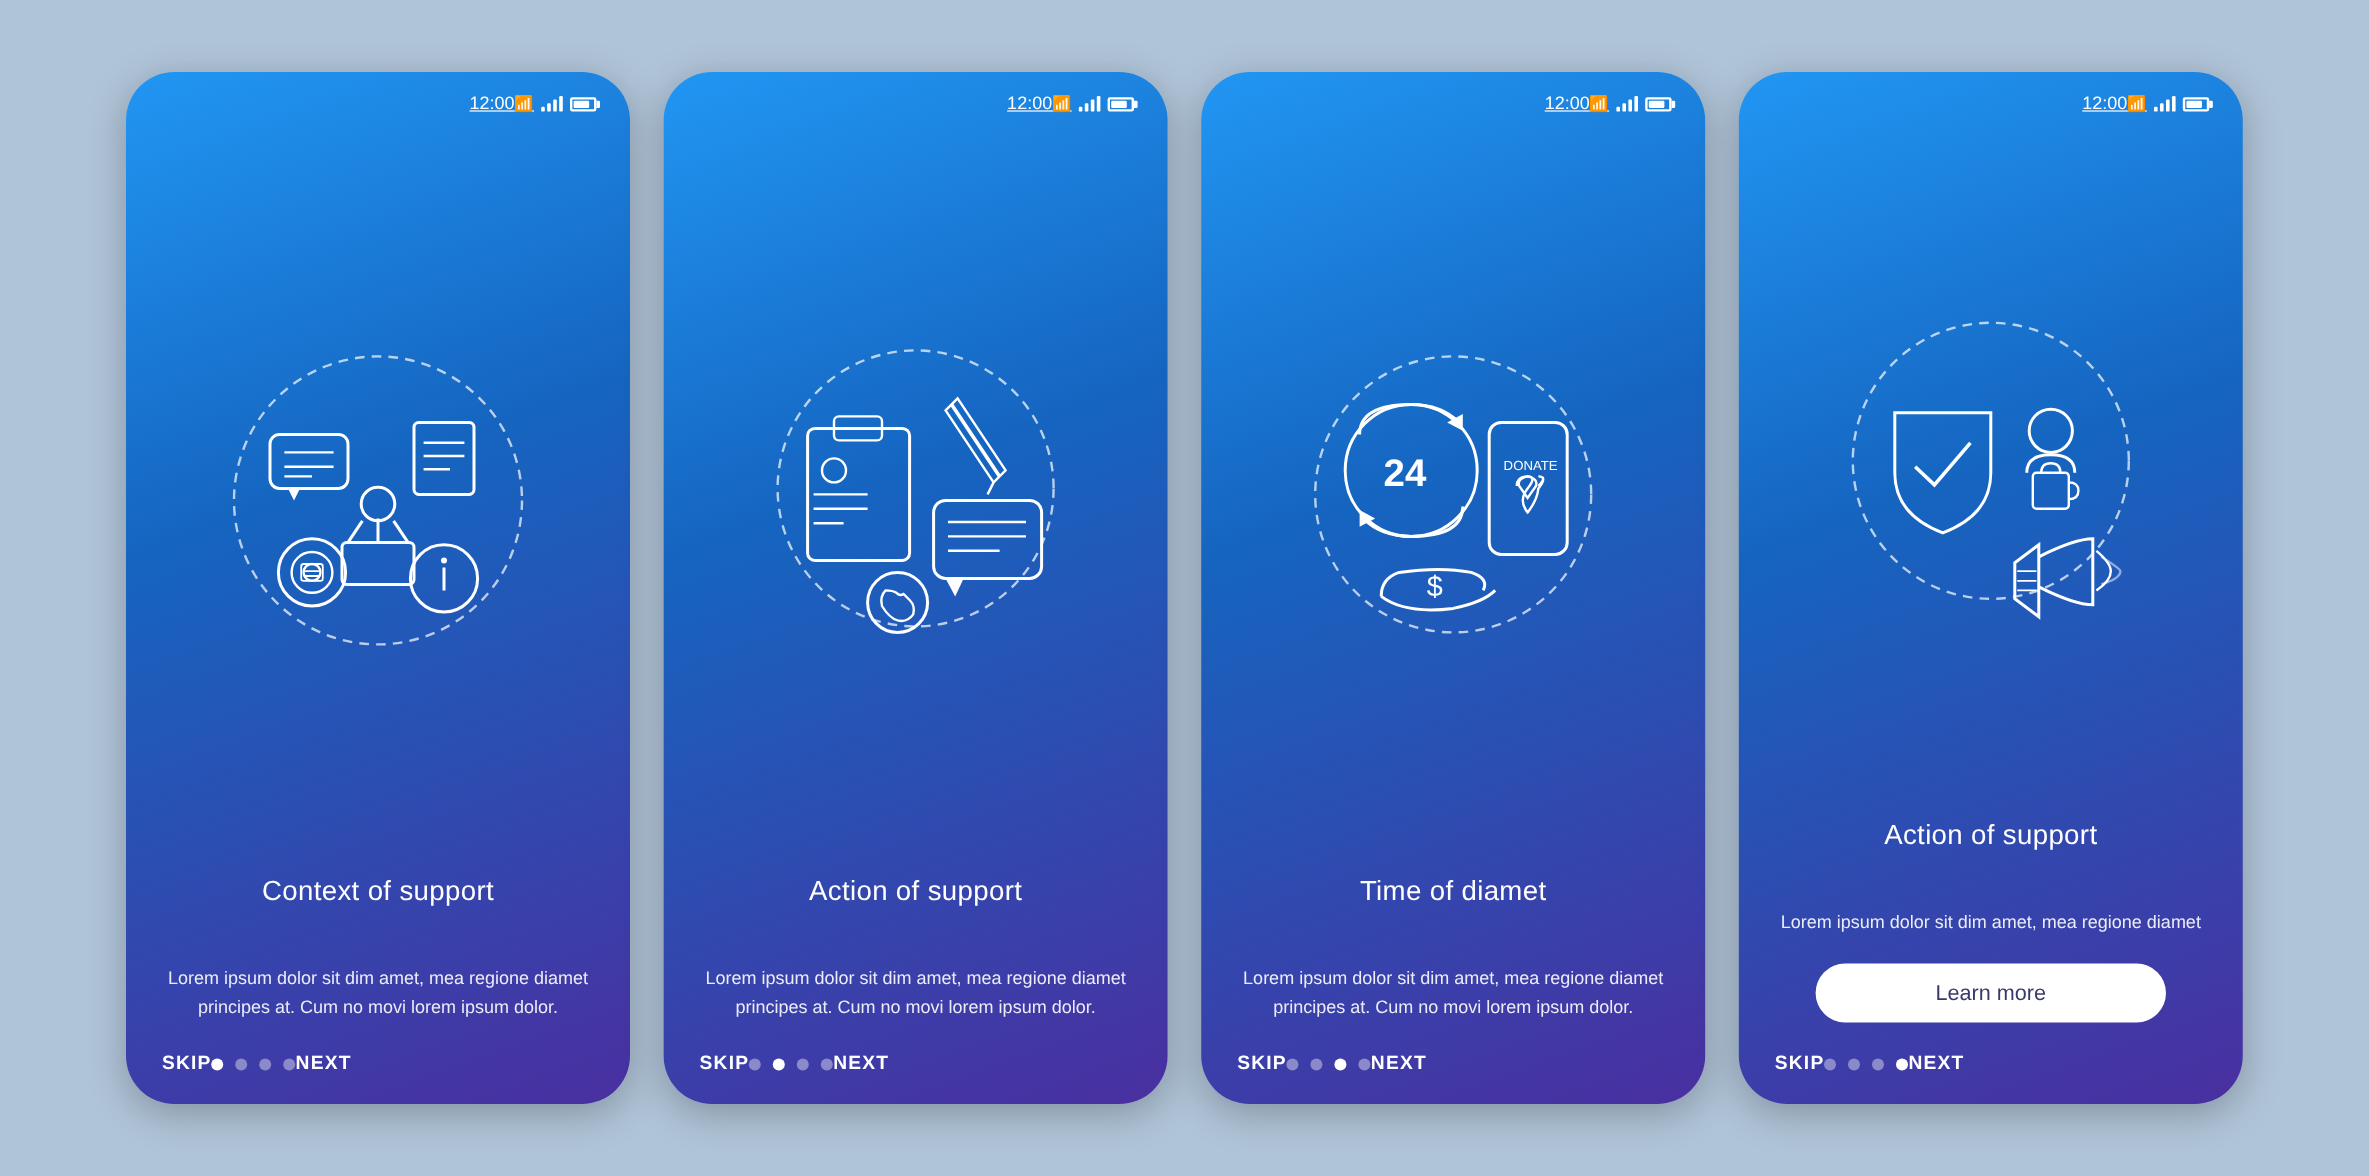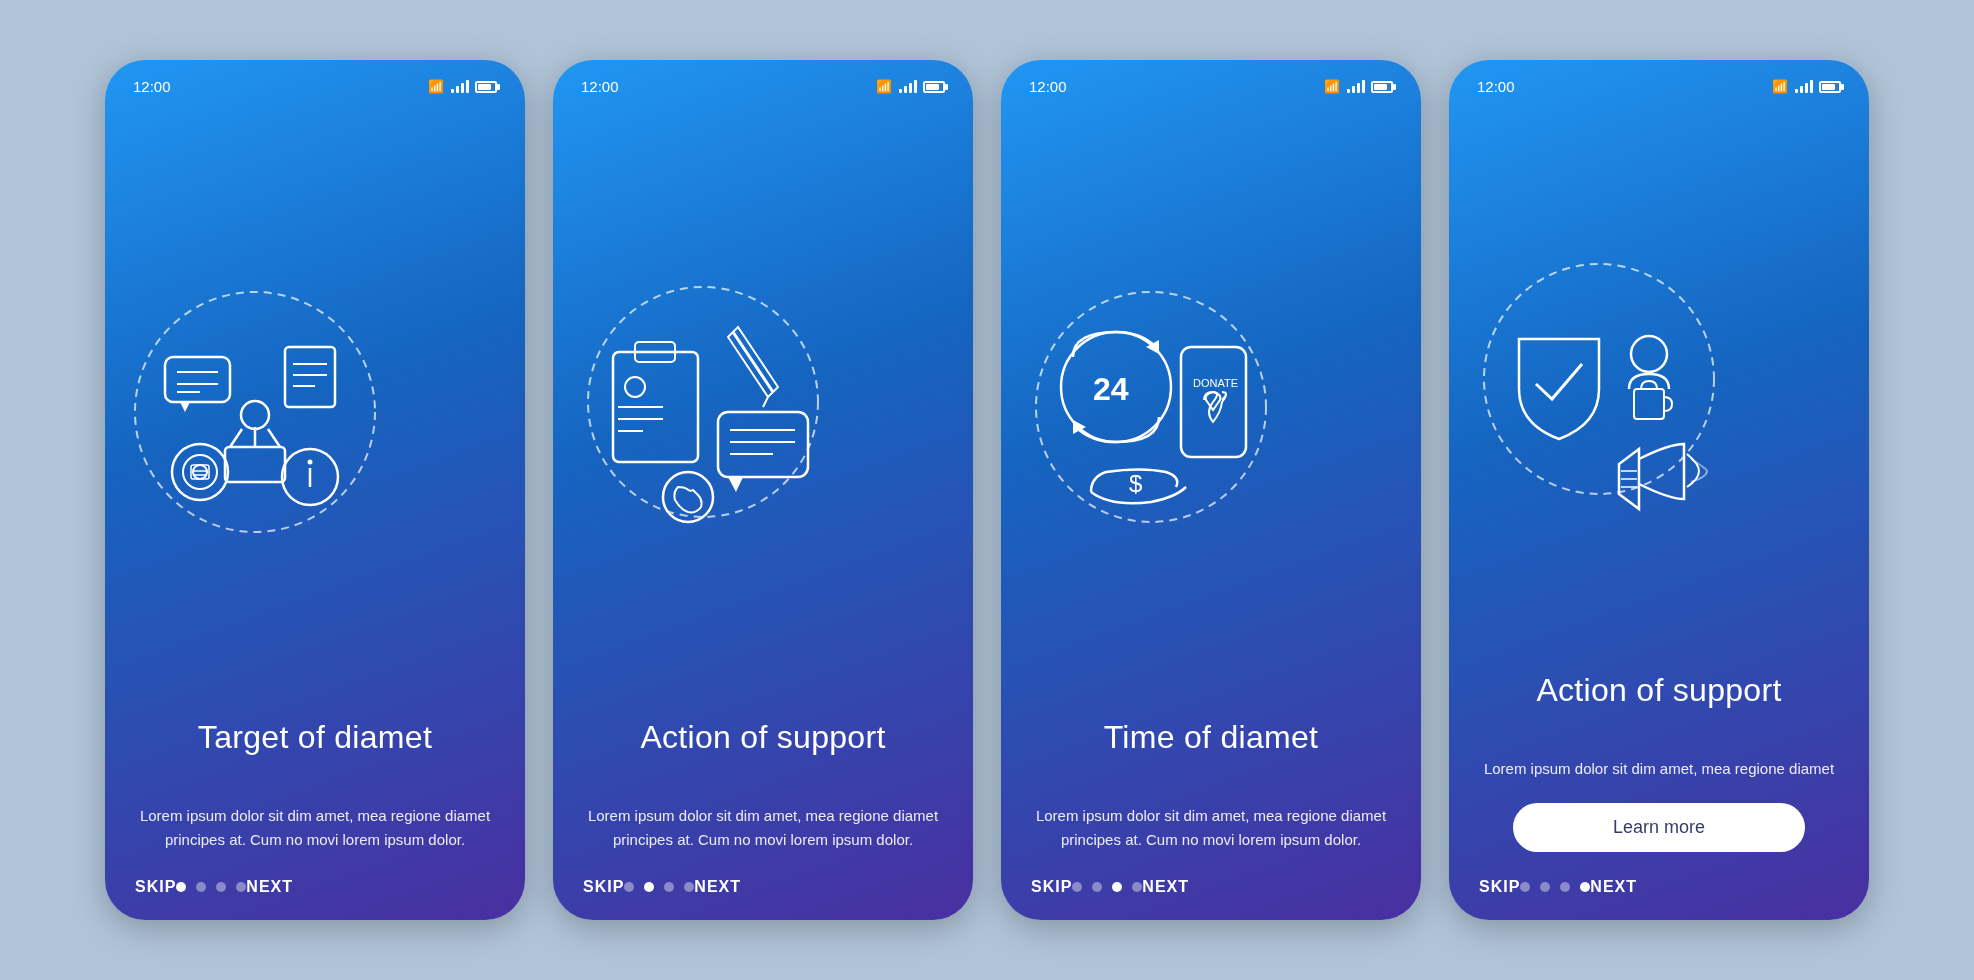--- a/index.html
+++ b/index.html
@@ -30,26 +30,27 @@
       align-items: center;
       overflow: hidden;
       box-shadow: 0 8px 32px rgba(0,0,0,0.25);
       position: relative;
     }
 
     
     .status-bar {
       width: 100%;
       display: flex;
-      justify-content: space-between;
+      justify-content: flex-end;
       align-items: center;
       padding: 18px 28px 10px 28px;
       color: white;
       font-size: 15px;
       font-weight: 500;
+      text-decoration: underline;
     }
 
     .status-icons {
       display: flex;
       align-items: center;
       gap: 6px;
     }
 
     .wifi-icon {
       font-size: 13px;
@@ -106,39 +107,40 @@
       height: 100%;
       background: white;
       border-radius: 1px;
     }
 
     
     .icon-area {
       flex: 1;
       display: flex;
       align-items: center;
+      justify-content: center;
       width: 100%;
       padding: 10px;
     }
 
     .icon-svg {
       width: 280px;
       height: 280px;
     }
 
     
     .text-content {
       width: 100%;
       padding: 0 28px 10px 28px;
       text-align: center;
       color: white;
     }
 
     .screen-title {
-      font-size: 32px;
+      font-size: 23px;
       font-weight: 400;
       margin-bottom: 16px;
       letter-spacing: 0.3px;
     }
 
     .screen-body {
       font-size: 15px;
       line-height: 1.6;
       opacity: 0.9;
       font-weight: 300;
@@ -249,21 +251,21 @@
         <circle cx="195" cy="190" r="2.5" fill="white"></circle>
 
         <rect x="170" y="75" width="50" height="60" rx="4" stroke="white" stroke-width="2.5" fill="none"></rect>
         <line x1="178" y1="92" x2="212" y2="92" stroke="white" stroke-width="2"></line>
         <line x1="178" y1="103" x2="212" y2="103" stroke="white" stroke-width="2"></line>
         <line x1="178" y1="114" x2="200" y2="114" stroke="white" stroke-width="2"></line>
       </svg>
     </div>
 
     <div class="text-content">
-      <div class="screen-title">Target of diamet</div>
+      <div class="screen-title">Context of support</div>
       <div class="screen-body">Lorem ipsum dolor sit dim amet, mea regione diamet principes at. Cum no movi lorem ipsum dolor.</div>
     </div>
 
     <div class="nav-bar">
       <span class="nav-skip">SKIP</span>
       <div class="nav-dots">
         <div class="dot active"></div>
         <div class="dot"></div>
         <div class="dot"></div>
         <div class="dot"></div>

